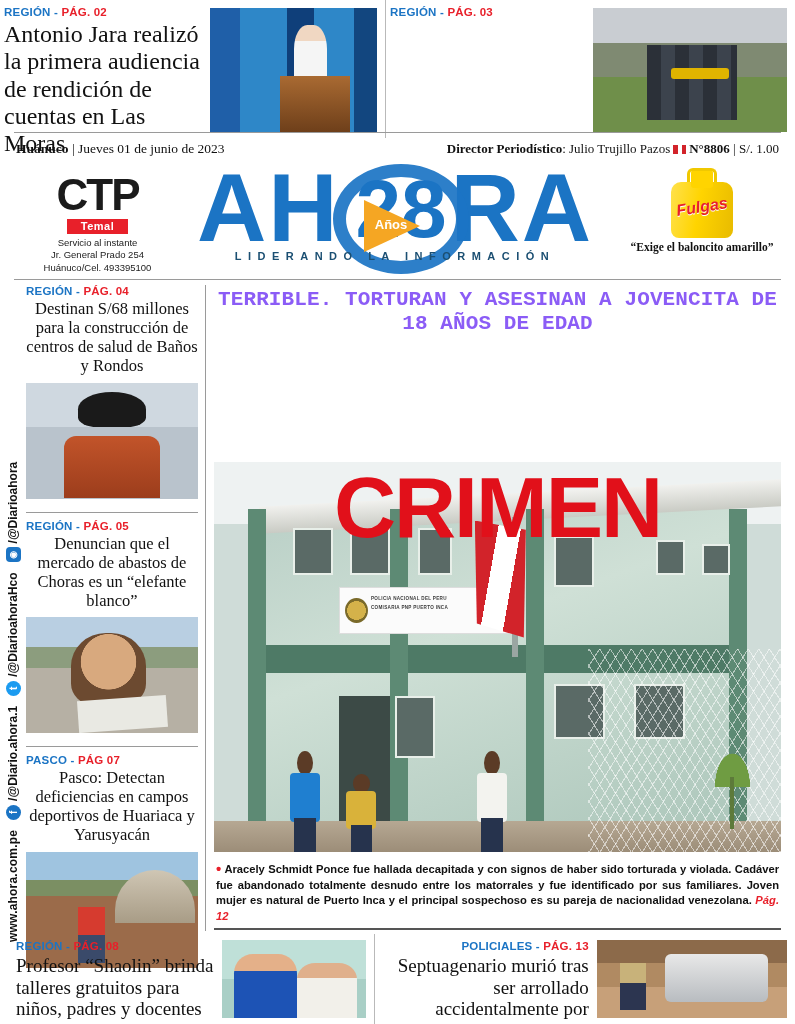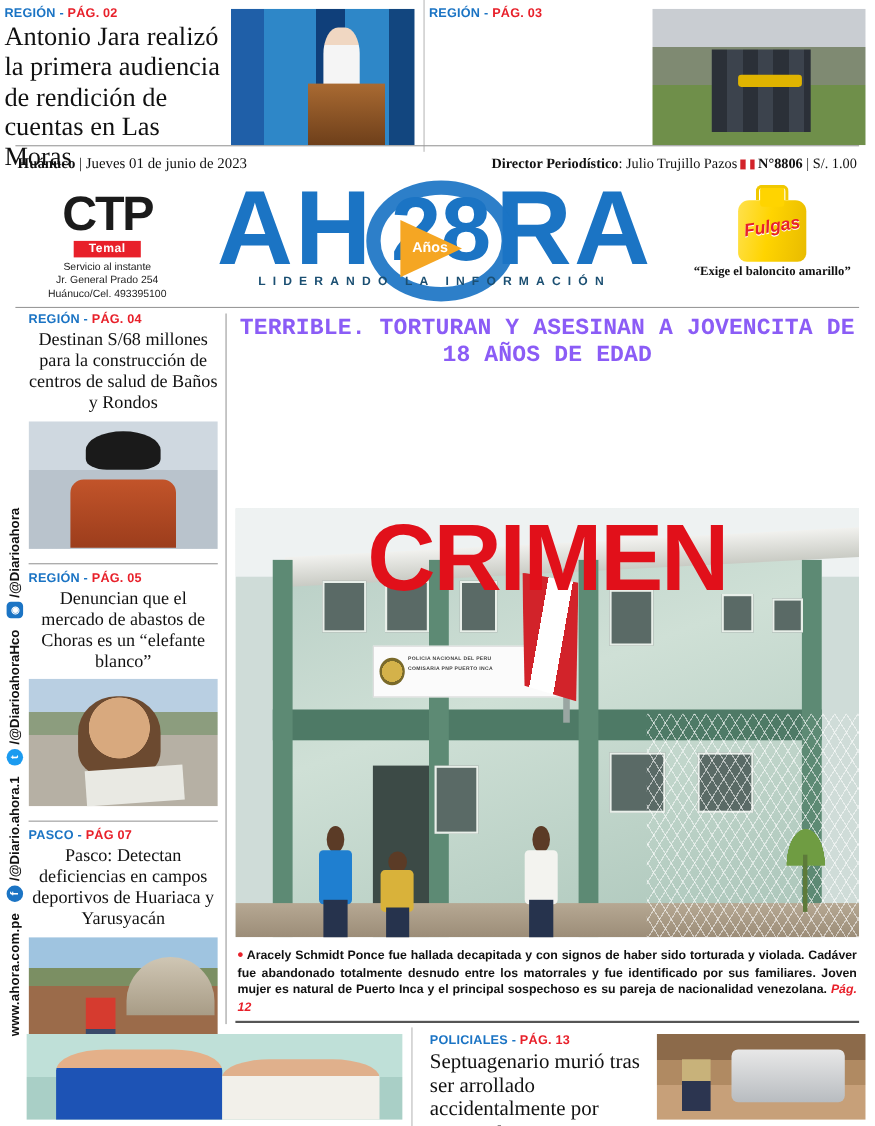--- a/index.html
+++ b/index.html
@@ -124,21 +124,21 @@
              font-family:"Liberation Sans", sans-serif; font-weight:bold; font-size: 11.2px; line-height: 1.4;
              color:#111; text-align: justify; }
   .caption .bullet { color:#e8202a; font-size: 15px; line-height: 0; vertical-align: -1px; }
   .caption .pag { color:#e8202a; font-style: italic; }
   .caption-rule { position:absolute; left: 214px; top: 928px; width: 567px; height: 1.5px; background:#555; }
 
   
   .botstrip { position:absolute; left:0; top: 934px; width: 795px; height: 90px; display:flex; }
   .bot-cell { position:relative; display:flex; padding: 6px 8px 0 16px; }
   .bot-cell.left { width: 385px; }
-  .bot-cell.right { width: 434px; border-left: 1px solid #b9b9b9; }
+  .bot-cell.right { width: 434px; border-left: 1px solid #b9b9b9; text-align: right; }
   .bot-text { width: 198px; flex: none; }
   .bot-photo { flex:1; margin-left: 8px; height: 78px; overflow:hidden; position:relative; }
   .bot-head { font-family:"Liberation Serif", serif; font-size: 19px; line-height:1.14; color:#111; margin-top:3px; }
 
   
   .ph { position:absolute; inset:0; }
   .ph.podium { background:
       radial-gradient(circle at 62% 28%, #e9cdb5 0 5%, transparent 6%),
       linear-gradient(90deg,#1f5fa8 0 18%, #2e87c8 18% 46%, #0f3f7a 46% 62%, #2e87c8 62% 86%, #12467f 86% 100%); }
   .ph.podium::after { content:""; position:absolute; left: 42%; top: 55%; width: 42%; height: 45%;
@@ -425,20 +425,28 @@
   <div class="caption">
     <span class="bullet">•</span>
     <span>Aracely Schmidt Ponce fue hallada decapitada y con signos de haber sido torturada y violada. Cadáver fue abandonado totalmente desnudo entre los matorrales y fue identificado por sus familiares. Joven mujer es natural de Puerto Inca y el principal sospechoso es su pareja de nacionalidad venezolana.</span>
     <span class="pag">Pág. 12</span>
   </div>
   <div class="caption-rule"></div>
 
   <div class="botstrip">
 
     <div class="bot-cell left">
+      <div class="bot-text">
+        <div class="kicker">
+          <span class="sec">REGIÓN</span>
+          <span class="sep">-</span>
+          <span class="pag">PÁG. 08</span>
+        </div>
+        <div class="bot-head">Profesor “Shaolin” brinda talleres gratuitos para niños, padres y docentes</div>
+      </div>
       <div class="bot-photo">
           <div class="ph teachers"></div>
         </div>
     </div>
 
     <div class="bot-cell right">
       <div class="bot-text">
         <div class="kicker">
           <span class="sec">POLICIALES</span>
           <span class="sep">-</span>

